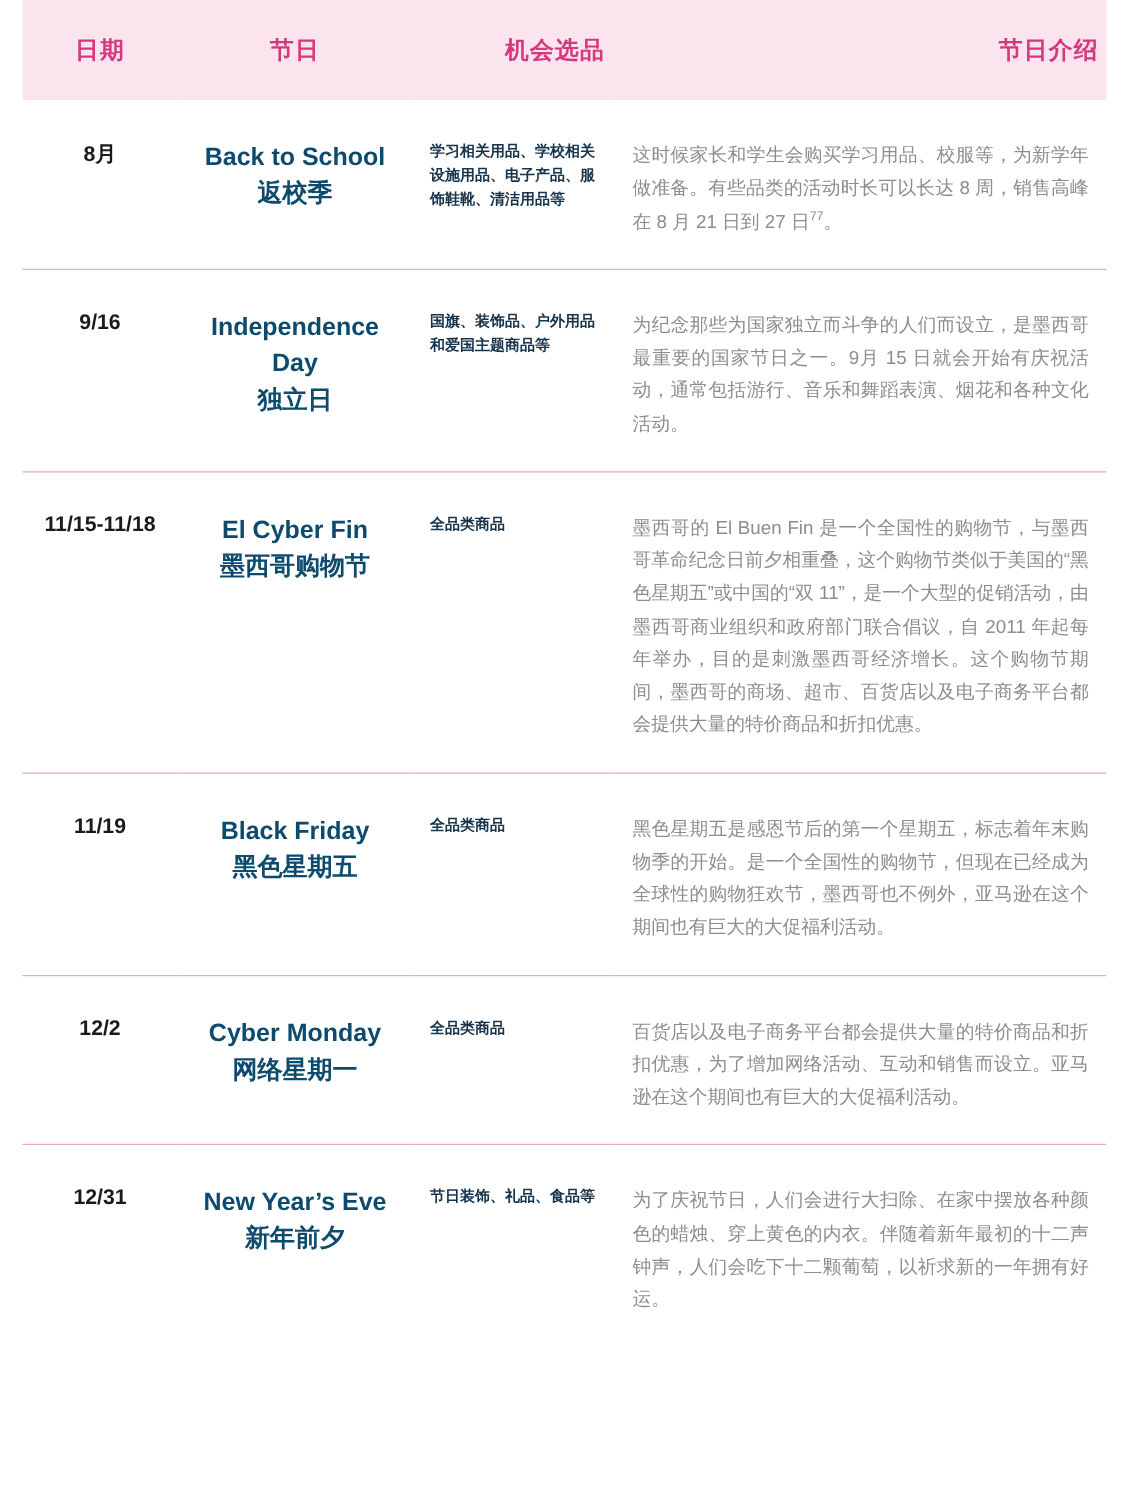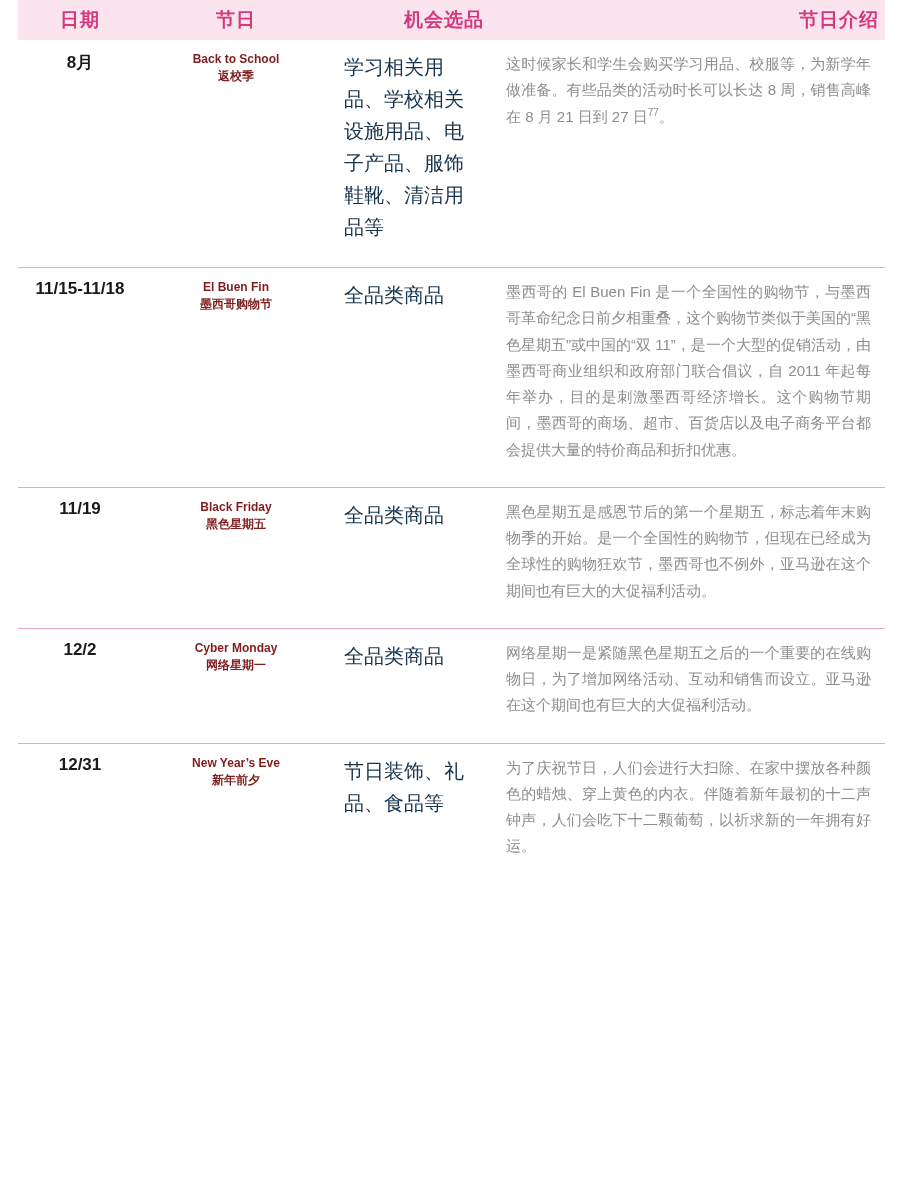--- a/index.html
+++ b/index.html
@@ -21,58 +21,58 @@
   table.holiday-table {
     width: 100%;
     border-collapse: collapse;
     table-layout: fixed;
   }
   thead th {
     background: #fbe4ee;
     color: #d4387f;
     font-size: 19px;
     font-weight: bold;
-    padding: 7px 6px;
+    padding: 27px 6px;
     text-align: center;
     vertical-align: middle;
     letter-spacing: 1px;
   }
   thead th.col-date { width: 112px; }
   thead th.col-name { width: 176px; }
   thead th.col-picks { width: 148px; text-align: right; }
   thead th.col-desc { width: auto; text-align: right; }
 
   tbody tr {
     border-bottom: 1px solid #e9a6c6;
   }
   tbody tr:last-child { border-bottom: none; }
 
   tbody td {
     vertical-align: top;
-    padding: 11px 8px 24px 8px;
+    padding: 32px 8px 24px 8px;
   }
   td.date-cell {
     text-align: center;
     font-size: 17px;
     font-weight: bold;
     color: #1a1a1a;
     white-space: nowrap;
   }
   td.name-cell {
     text-align: center;
-    font-size: 12px;
+    font-size: 20px;
     font-weight: bold;
-    color: #7f1d1d;
+    color: #0c4a6e;
     line-height: 1.45;
   }
   td.name-cell .en { display: block; }
   td.name-cell .cn { display: block; }
   td.picks-cell {
-    font-size: 20px;
-    font-weight: normal;
+    font-size: 12px;
+    font-weight: bold;
     color: #17344d;
     line-height: 1.6;
     padding-left: 14px;
     padding-right: 10px;
   }
   td.desc-cell {
     font-size: 15px;
     color: #8d8d8d;
     line-height: 1.75;
     text-align: justify;
@@ -102,23 +102,32 @@
       <tr>
         <td class="date-cell">8月</td>
         <td class="name-cell">
           <span class="en">Back to School</span>
           <span class="cn">返校季</span>
         </td>
         <td class="picks-cell">学习相关用品、学校相关设施用品、电子产品、服饰鞋靴、清洁用品等</td>
         <td class="desc-cell"><span>这时候家长和学生会购买学习用品、校服等，为新学年做准备。有些品类的活动时长可以长达 8 周，销售高峰在 8 月 21 日到 27 日</span><sup>77</sup><span>。</span></td>
       </tr>
       <tr>
+        <td class="date-cell">9/16</td>
+        <td class="name-cell">
+          <span class="en">Independence Day</span>
+          <span class="cn">独立日</span>
+        </td>
+        <td class="picks-cell">国旗、装饰品、户外用品和爱国主题商品等</td>
+        <td class="desc-cell">为纪念那些为国家独立而斗争的人们而设立，是墨西哥最重要的国家节日之一。9月 15 日就会开始有庆祝活动，通常包括游行、音乐和舞蹈表演、烟花和各种文化活动。</td>
+      </tr>
+      <tr>
         <td class="date-cell">11/15-11/18</td>
         <td class="name-cell">
-          <span class="en">El Buen Fin</span>
+          <span class="en">El Cyber Fin</span>
           <span class="cn">墨西哥购物节</span>
         </td>
         <td class="picks-cell">全品类商品</td>
         <td class="desc-cell">墨西哥的 El Buen Fin 是一个全国性的购物节，与墨西哥革命纪念日前夕相重叠，这个购物节类似于美国的“黑色星期五”或中国的“双 11”，是一个大型的促销活动，由墨西哥商业组织和政府部门联合倡议，自 2011 年起每年举办，目的是刺激墨西哥经济增长。这个购物节期间，墨西哥的商场、超市、百货店以及电子商务平台都会提供大量的特价商品和折扣优惠。</td>
       </tr>
       <tr>
         <td class="date-cell">11/19</td>
         <td class="name-cell">
           <span class="en">Black Friday</span>
           <span class="cn">黑色星期五</span>
@@ -126,21 +135,21 @@
         <td class="picks-cell">全品类商品</td>
         <td class="desc-cell">黑色星期五是感恩节后的第一个星期五，标志着年末购物季的开始。是一个全国性的购物节，但现在已经成为全球性的购物狂欢节，墨西哥也不例外，亚马逊在这个期间也有巨大的大促福利活动。</td>
       </tr>
       <tr>
         <td class="date-cell">12/2</td>
         <td class="name-cell">
           <span class="en">Cyber Monday</span>
           <span class="cn">网络星期一</span>
         </td>
         <td class="picks-cell">全品类商品</td>
-        <td class="desc-cell">网络星期一是紧随黑色星期五之后的一个重要的在线购物日，为了增加网络活动、互动和销售而设立。亚马逊在这个期间也有巨大的大促福利活动。</td>
+        <td class="desc-cell">百货店以及电子商务平台都会提供大量的特价商品和折扣优惠，为了增加网络活动、互动和销售而设立。亚马逊在这个期间也有巨大的大促福利活动。</td>
       </tr>
       <tr>
         <td class="date-cell">12/31</td>
         <td class="name-cell">
           <span class="en">New Year’s Eve</span>
           <span class="cn">新年前夕</span>
         </td>
         <td class="picks-cell">节日装饰、礼品、食品等</td>
         <td class="desc-cell">为了庆祝节日，人们会进行大扫除、在家中摆放各种颜色的蜡烛、穿上黄色的内衣。伴随着新年最初的十二声钟声，人们会吃下十二颗葡萄，以祈求新的一年拥有好运。</td>
       </tr>

